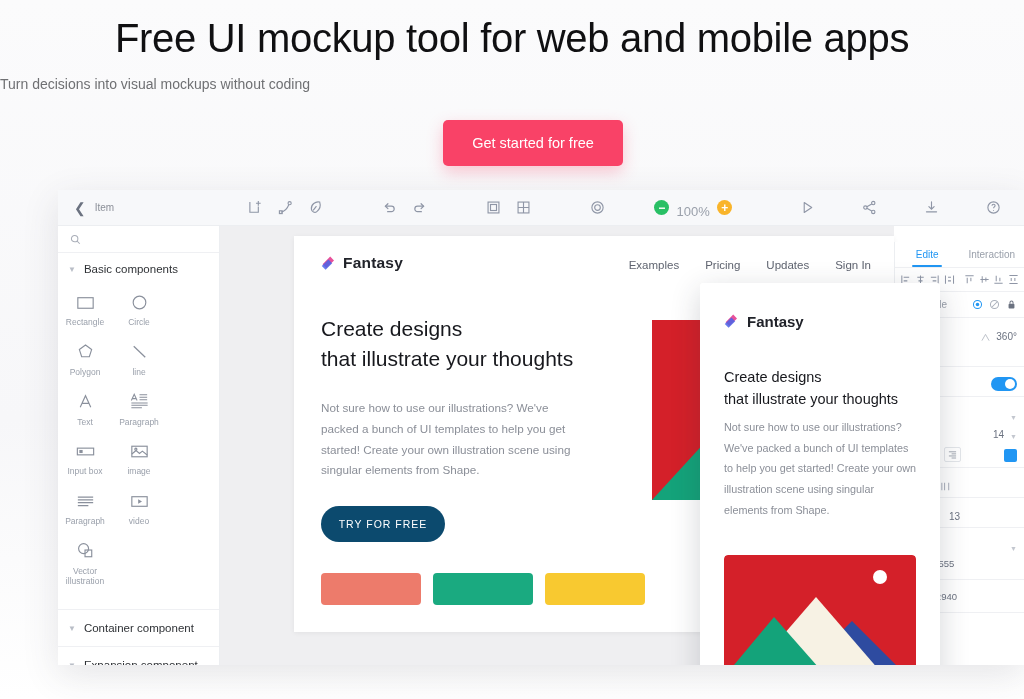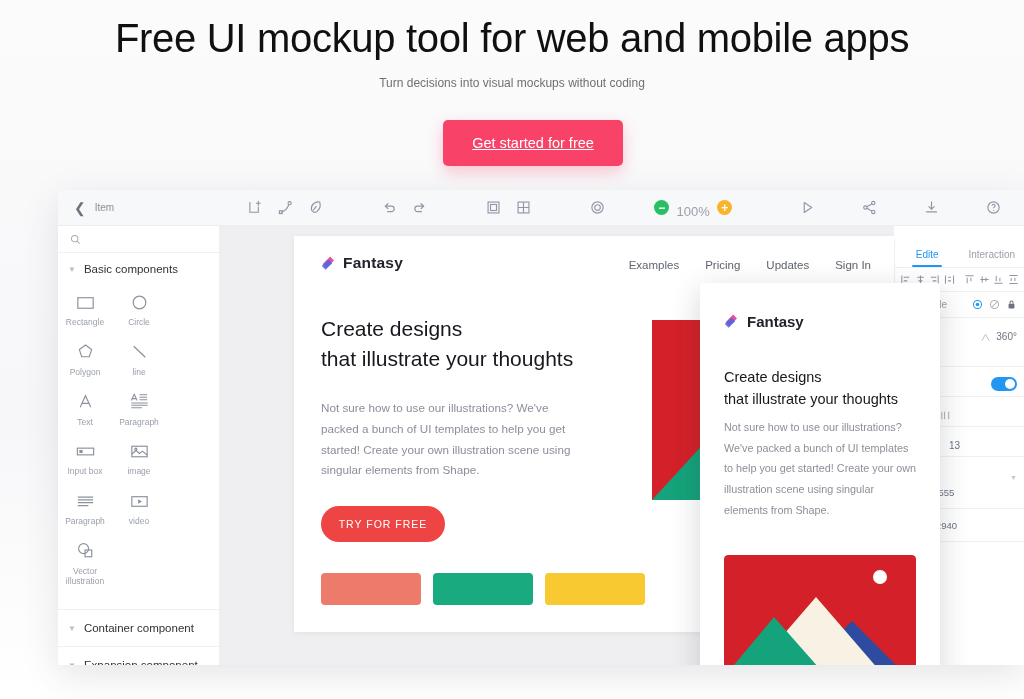--- a/index.html
+++ b/index.html
@@ -18,30 +18,29 @@
   
   .hero { position:absolute; left:0; top:0; width:1024px; height:190px; }
   .hero-title {
     position:absolute; top:16px; left:0; width:1024px;
     text-align:center; font-size:40px; font-weight:400;
     color:#101012; letter-spacing:-0.3px;
     font-family:"Liberation Sans", sans-serif;
   }
   .hero-sub {
     position:absolute; top:76px; left:0; width:1024px;
-    text-align:center; font-size:12px; color:#6f7073;
+    font-size:14px; color:#6f7073;
   }
   .hero-cta {
     position:absolute; top:120px; left:443px;
     width:180px; height:46px; border-radius:5px;
     background:#f94267; border:none; cursor:pointer;
     color:#ffffff; font-size:14.5px;
     box-shadow:0 6px 16px rgba(249,66,103,.28);
     font-family:"Liberation Sans", sans-serif;
-    text-decoration:underline;
   }
 
   
   .app {
     position:absolute; left:58px; top:190px;
     width:966px; height:475px;
     background:#ffffff;
     box-shadow:0 10px 34px rgba(60,64,80,.13);
     overflow:hidden;
   }
@@ -120,21 +119,21 @@
   .ab-h1 {
     position:absolute; left:27px; top:78px; width:340px;
     font-size:21px; line-height:1.42; color:#17181d; font-weight:400;
   }
   .ab-body {
     position:absolute; left:27px; top:162px; width:260px;
     font-size:11.7px; line-height:1.78; color:#8b8f98;
   }
   .ab-btn {
     position:absolute; left:27px; top:270px; width:124px; height:36px;
-    border-radius:18px; background:#ef4444; border:none; cursor:pointer;
+    border-radius:18px; background:#0c4a6e; border:none; cursor:pointer;
     color:#ffffff; font-size:10.5px; letter-spacing:1px;
     font-family:"Liberation Sans", sans-serif;
   }
   .sw-row { position:absolute; left:27px; top:337px; display:flex; gap:12px; }
   .sw { width:100px; height:32px; border-radius:4px; }
 
   .ab-illus {
     position:absolute; left:358px; top:84px; width:186px; height:180px;
     overflow:hidden;
   }
@@ -579,20 +578,47 @@
         </div>
       </div>
 
       <div class="rp-sec">
         <div class="rp-rowline">
           <span class="rp-lbl">rolling</span>
           <span class="rp-toggle rp-right"></span>
         </div>
       </div>
 
+      <div class="rp-sec">
+        <div class="rp-rowline">
+          <span class="rp-caret-s rp-right">▼</span>
+        </div>
+        <div class="rp-rowline">
+          <span class="rp-val rp-right">14</span>
+          <span class="rp-caret-s">▼</span>
+        </div>
+        <div class="rp-rowline" style="gap:4px;margin-top:3px;">
+          <span class="rp-alignbtn on">
+            <svg width="9" height="9" viewBox="0 0 10 10" fill="none" stroke="currentColor" stroke-width="1">
+                <path d="M1 2h8M1 4.3h5M1 6.6h8M1 8.9h5"></path>
+              </svg>
+          </span>
+          <span class="rp-alignbtn">
+            <svg width="9" height="9" viewBox="0 0 10 10" fill="none" stroke="currentColor" stroke-width="1">
+                <path d="M1 2h8M2.5 4.3h5M1 6.6h8M2.5 8.9h5"></path>
+              </svg>
+          </span>
+          <span class="rp-alignbtn">
+            <svg width="9" height="9" viewBox="0 0 10 10" fill="none" stroke="currentColor" stroke-width="1">
+                <path d="M1 2h8M4 4.3h5M1 6.6h8M4 8.9h5"></path>
+              </svg>
+          </span>
+          <span class="rp-colorbox rp-right"></span>
+        </div>
+      </div>
 
       <div class="rp-sec">
         <div class="rp-rowline" style="gap:9px;padding-left:18px;">
           <span>
             <svg width="11" height="11" viewBox="0 0 12 12" fill="none" stroke="#aab0bb" stroke-width="1.1">
                 <path d="M3 3.5h8M4.5 6h6.5M3 8.5h8"></path>
               </svg>
           </span>
           <span>
             <svg width="11" height="11" viewBox="0 0 12 12" fill="none" stroke="#aab0bb" stroke-width="1.1">

